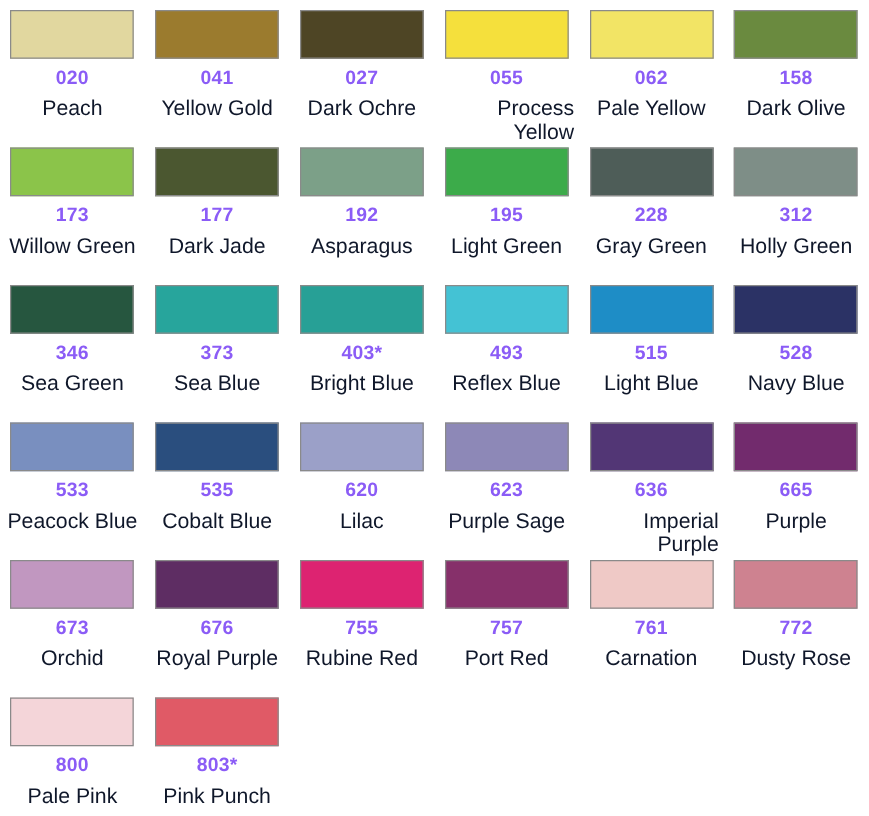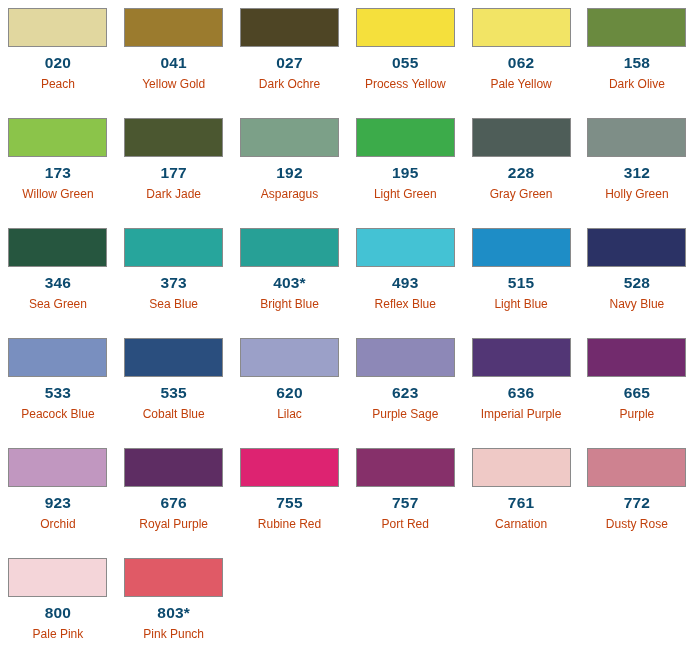--- a/index.html
+++ b/index.html
@@ -35,33 +35,33 @@
   .swatch-chip {
     width: 99px;
     height: 39px;
     box-sizing: border-box;
     border: 1px solid #8a8a8a;
     flex: 0 0 auto;
   }
   .swatch-code {
     font-size: 15.5px;
     font-weight: bold;
-    color: #0c4a6e;
+    color: #8b5cf6;
     line-height: 1;
     margin-top: 8px;
     letter-spacing: 0.2px;
     text-align: center;
   }
   .swatch-name {
-    font-size: 12px;
+    font-size: 17px;
     font-weight: normal;
-    color: #c2410c;
+    color: #0f172a;
     line-height: 1.17;
     margin-top: 6px;
-    text-align: left;
+    text-align: right;
     max-width: 108px;
     word-wrap: break-word;
   }
 </style>
 </head>
 <body>
 
 <div id="swatch-grid" style="background: rgb(255, 255, 255);">
     <div class="swatch-cell">
       <div class="swatch-chip" style="background-color: rgb(225, 215, 159); border-color: rgb(138, 138, 138);"></div>
@@ -178,21 +178,21 @@
       <div class="swatch-code">636</div>
       <div class="swatch-name">Imperial Purple</div>
     </div>
     <div class="swatch-cell">
       <div class="swatch-chip" style="background-color: rgb(114, 43, 109); border-color: rgb(138, 138, 138);"></div>
       <div class="swatch-code">665</div>
       <div class="swatch-name">Purple</div>
     </div>
     <div class="swatch-cell">
       <div class="swatch-chip" style="background-color: rgb(193, 151, 192); border-color: rgb(138, 138, 138);"></div>
-      <div class="swatch-code">923</div>
+      <div class="swatch-code">673</div>
       <div class="swatch-name">Orchid</div>
     </div>
     <div class="swatch-cell">
       <div class="swatch-chip" style="background-color: rgb(94, 45, 99); border-color: rgb(138, 138, 138);"></div>
       <div class="swatch-code">676</div>
       <div class="swatch-name">Royal Purple</div>
     </div>
     <div class="swatch-cell">
       <div class="swatch-chip" style="background-color: rgb(221, 35, 113); border-color: rgb(138, 138, 138);"></div>
       <div class="swatch-code">755</div>

